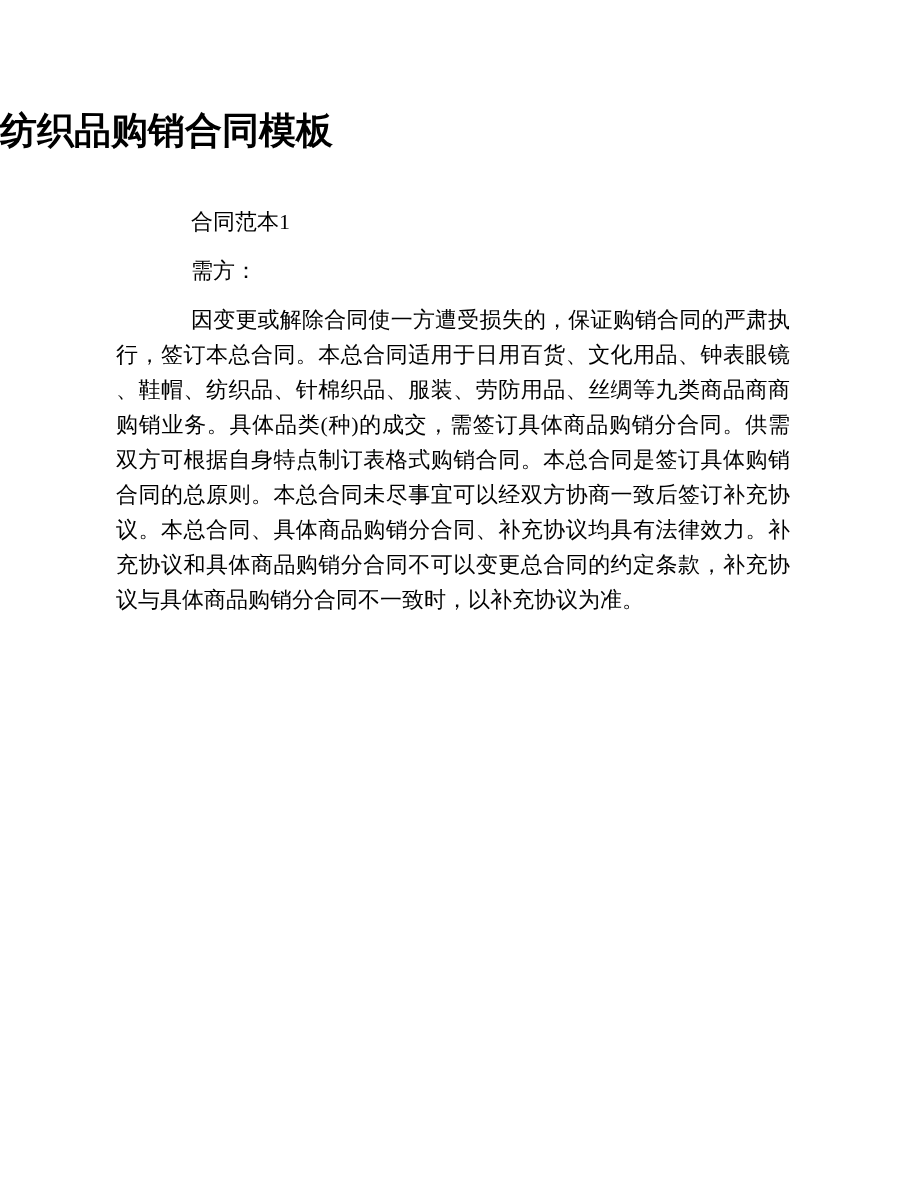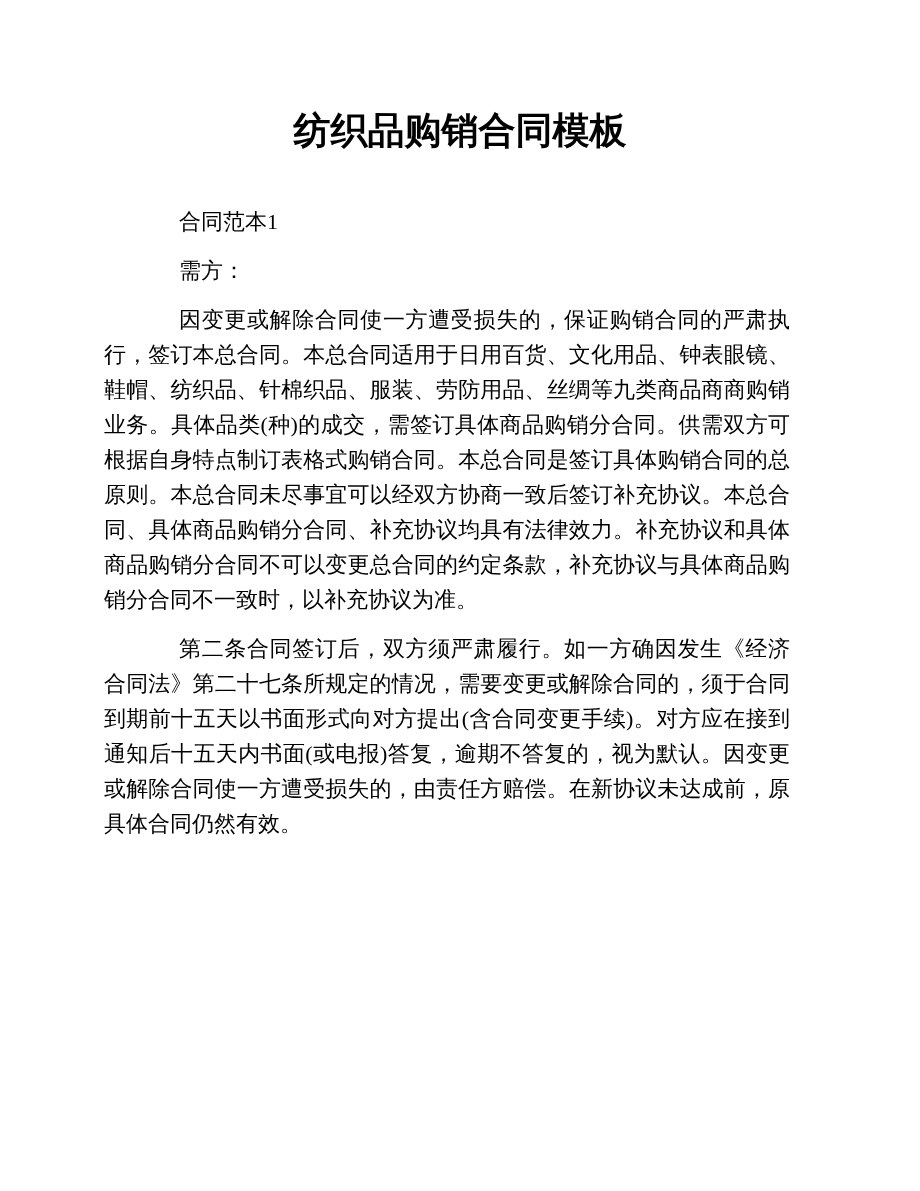--- a/index.html
+++ b/index.html
@@ -17,45 +17,44 @@
     box-sizing: border-box;
     padding: 108px 130px 0 100px;
     overflow: hidden;
     font-family: "Liberation Serif", "DejaVu Serif", serif;
   }
   .doc-title {
     font-family: "Liberation Sans", "DejaVu Sans", sans-serif;
     font-weight: 700;
     font-size: 37px;
     line-height: 46px;
-    text-align: center;
+    text-align: left;
     letter-spacing: 0px;
     margin: 0 -130px 50px -100px; 
     white-space: nowrap;
   }
   .para {
     font-size: 22px;
     line-height: 35px;
-    margin: 0 0 14px 4px;
+    margin: 0 0 14px 16px;
     text-indent: 75px;       
     text-align: justify;
     line-break: anywhere;    
     overflow-wrap: break-word;
   }
 </style>
 </head>
 <body>
 
 <div class="page">
 
   <h1 class="doc-title">纺织品购销合同模板</h1>
 
   <p class="para">合同范本1</p>
 
 
   <p class="para">需方：</p>
 
   <p class="para">因变更或解除合同使一方遭受损失的，保证购销合同的严肃执行，签订本总合同。本总合同适用于日用百货、文化用品、钟表眼镜、鞋帽、纺织品、针棉织品、服装、劳防用品、丝绸等九类商品商商购销业务。具体品类(种)的成交，需签订具体商品购销分合同。供需双方可根据自身特点制订表格式购销合同。本总合同是签订具体购销合同的总原则。本总合同未尽事宜可以经双方协商一致后签订补充协议。本总合同、具体商品购销分合同、补充协议均具有法律效力。补充协议和具体商品购销分合同不可以变更总合同的约定条款，补充协议与具体商品购销分合同不一致时，以补充协议为准。</p>
 
-  <p class="para">第二条合同签订后，双方须严肃履行。如一方确因发生《经济合同法》第二十七条所规定的情况，需要变更或解除合同的，须于合同到期前十五天以书面形式向对方提出(含合同变更手续)。对方应在接到通知后十五天内书面(或电报)答复，逾期不答复的，视为默认。因变更或解除合同使一方遭受损失的，由责任方赔偿。在新协议未达成前，原具体合同仍然有效。</p>
 
 
 </div>
 
 </body></html>

